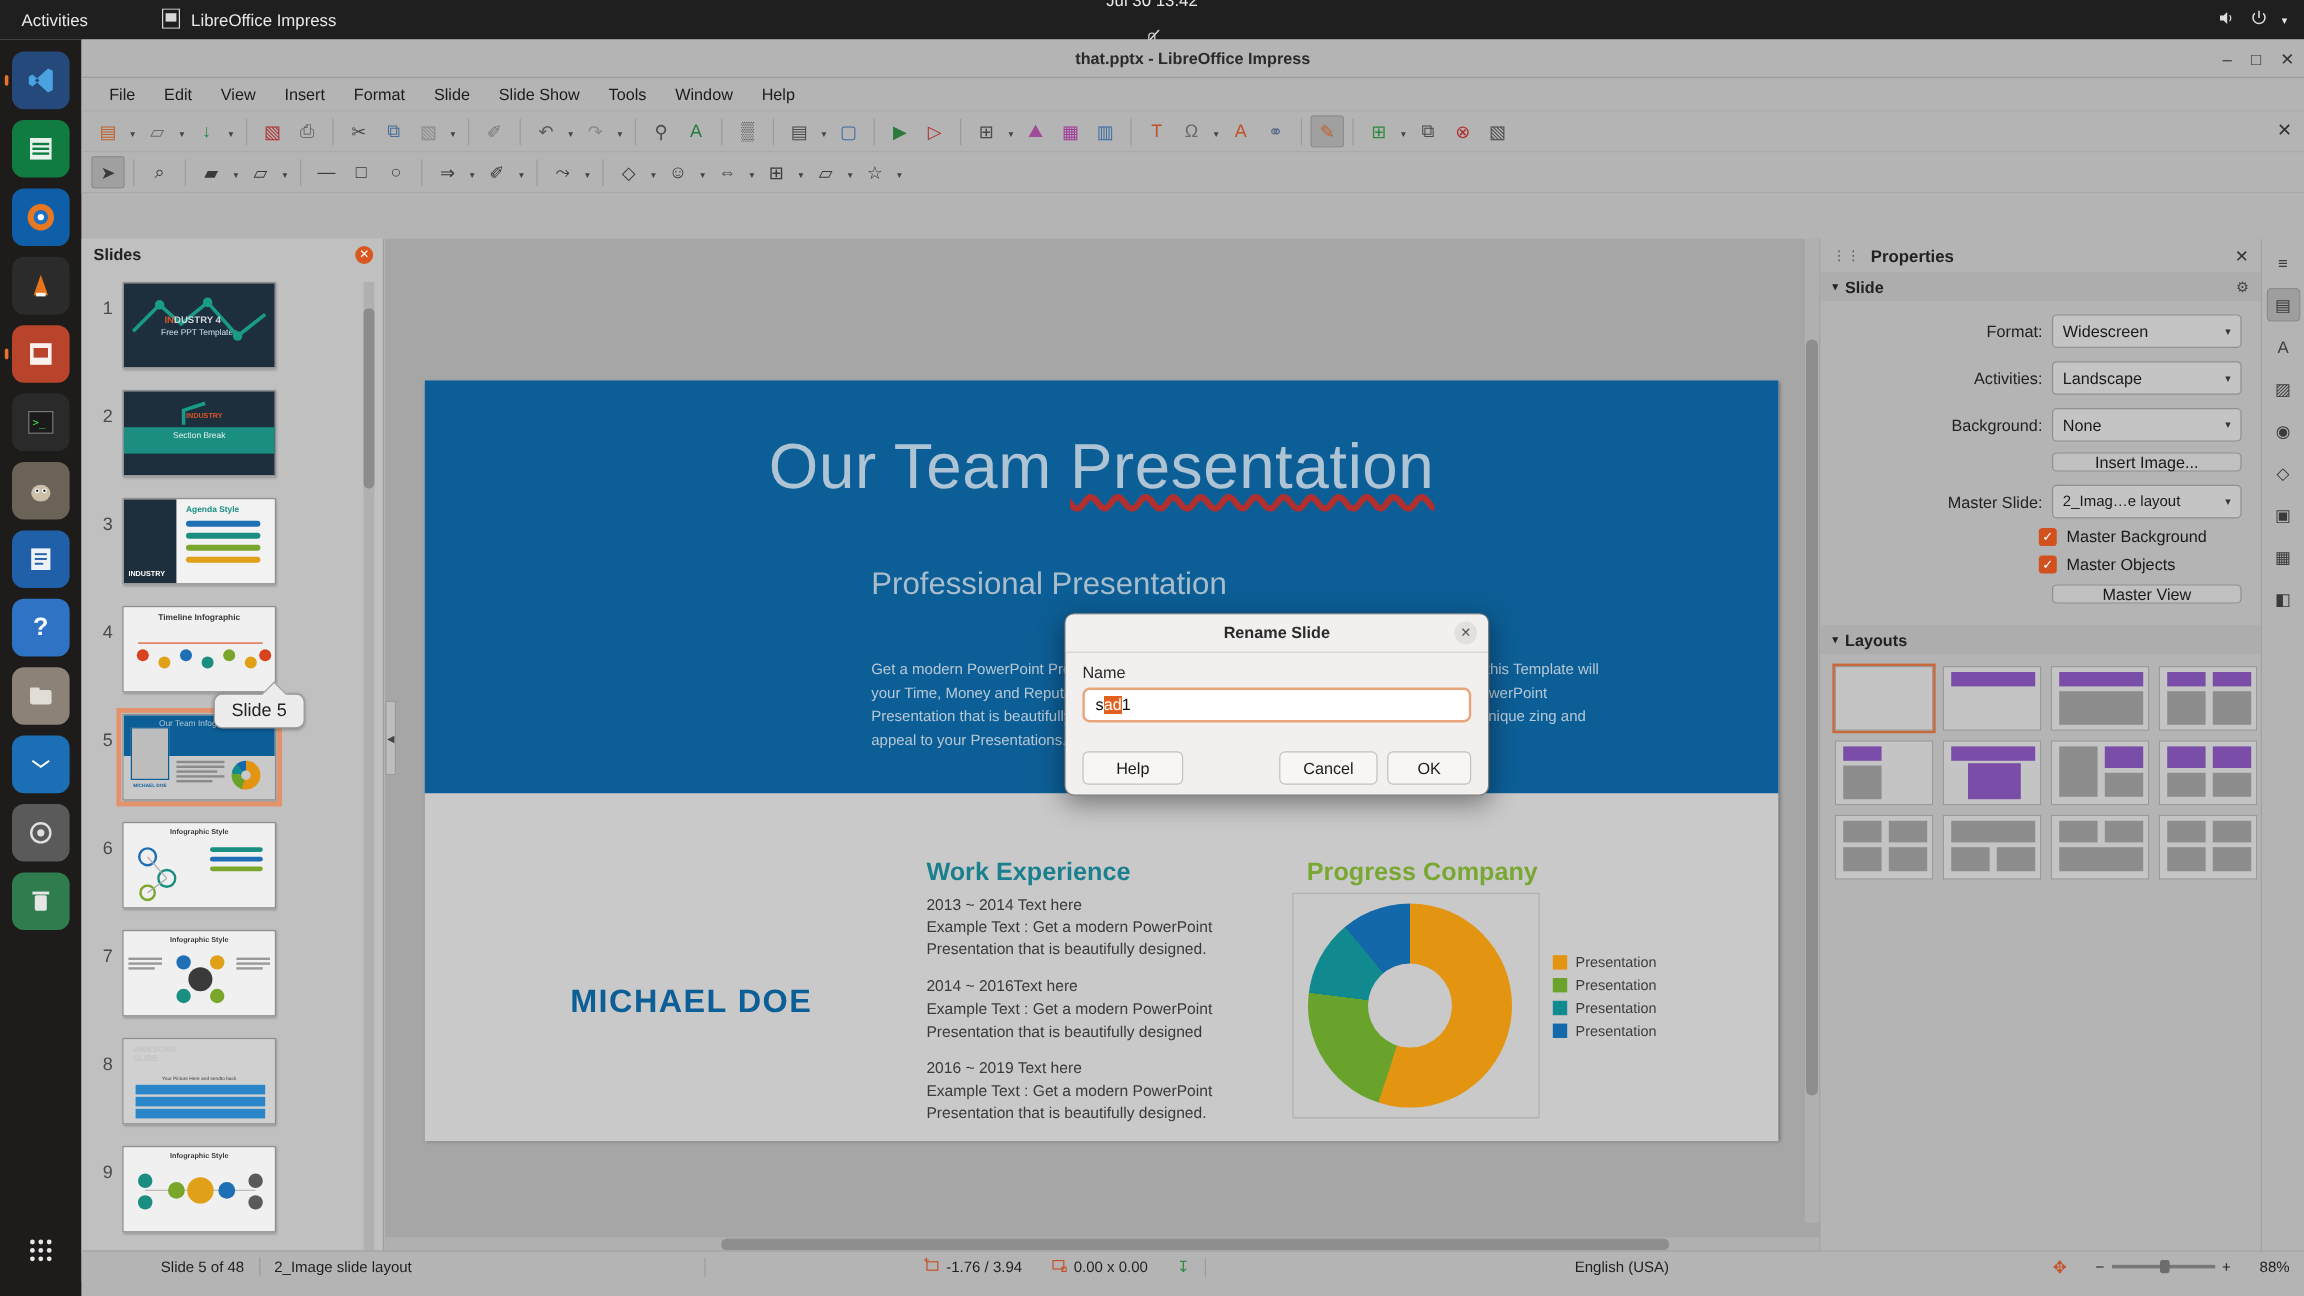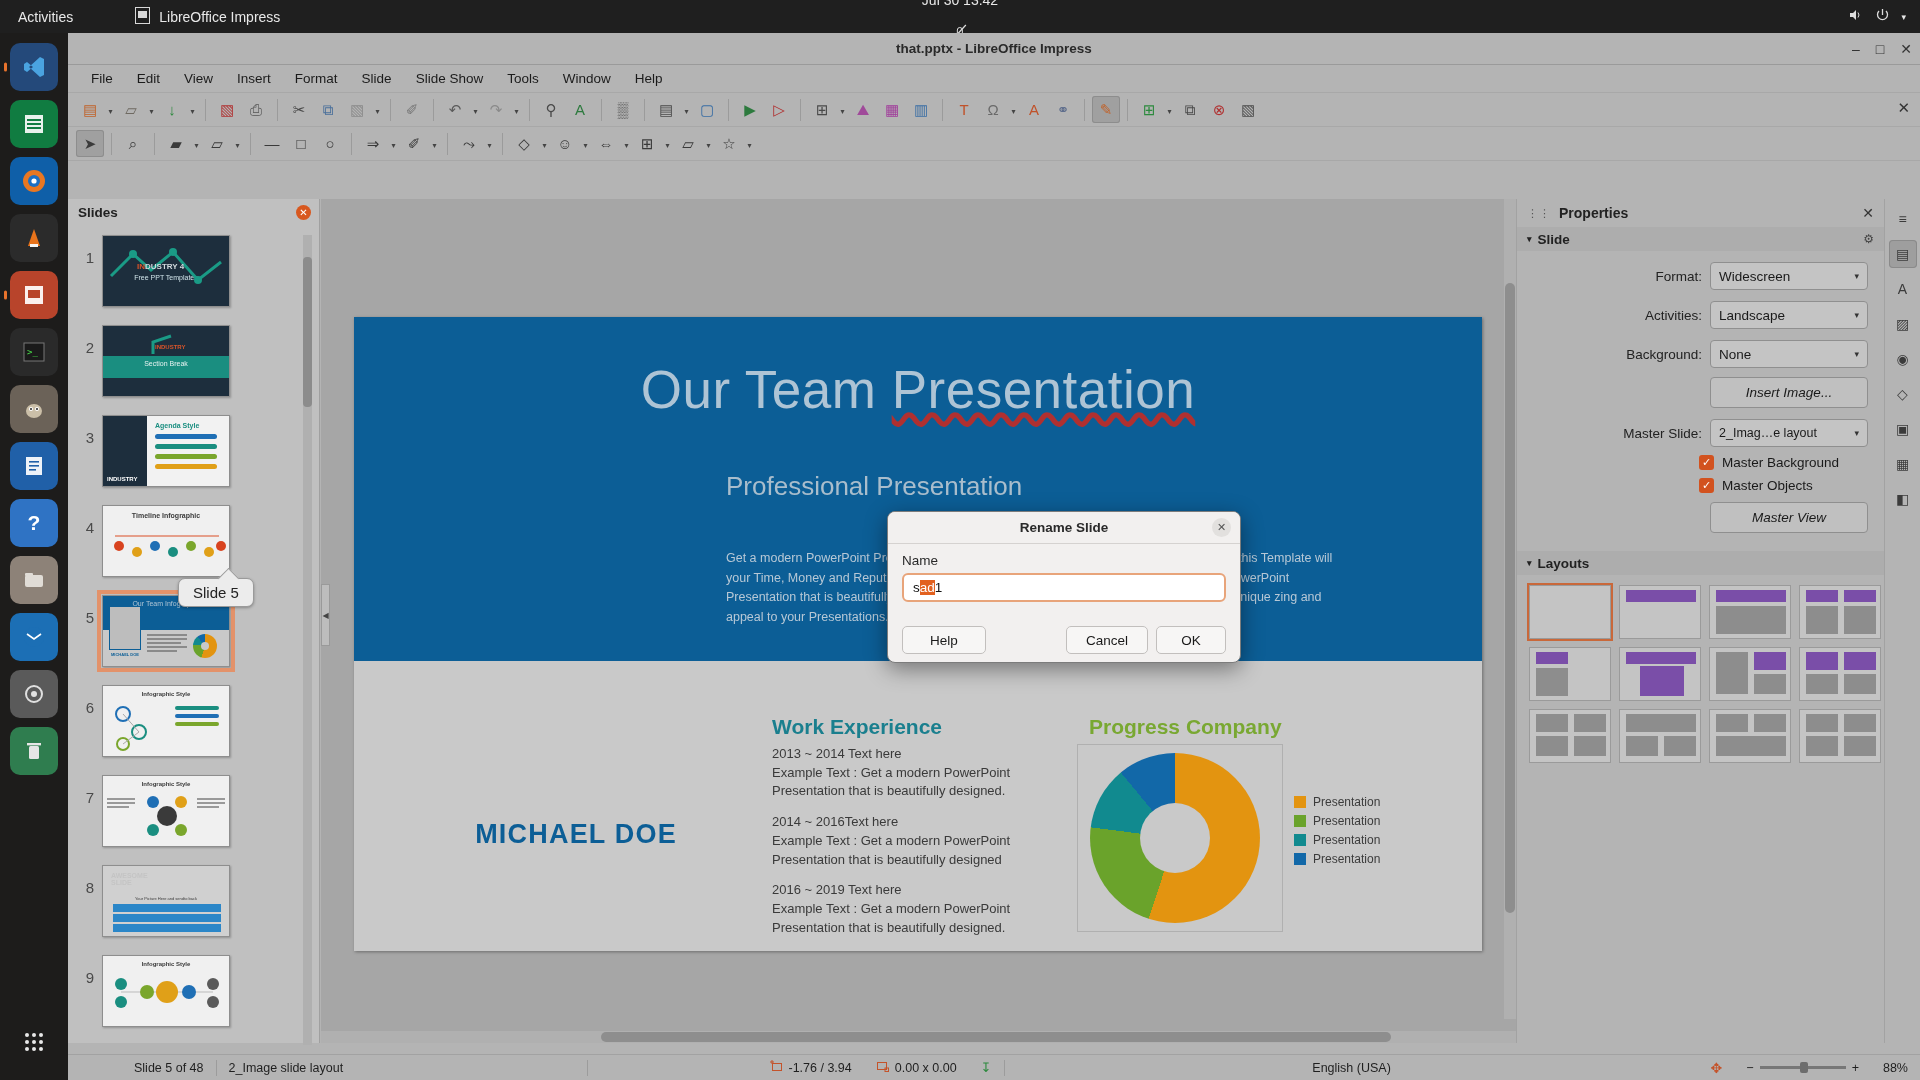--- a/index.html
+++ b/index.html
@@ -122,41 +122,41 @@
   #props .phead .ttl { font-weight:bold; font-size:14px; color:#222;}
   #props .phead .cl { position:absolute; right:10px; font-size:14px; color:#333;}
   #props .section { height:24px; background:#adadad; display:flex; align-items:center;
                     padding:0 10px; gap:6px; font-weight:bold; font-size:13.5px; color:#222; position:relative;}
   #props .section .gear { position:absolute; right:10px; font-size:12px; color:#444; font-weight:normal;}
   .prow { display:flex; align-items:center; justify-content:flex-end; gap:8px; margin:11px 16px 0 0;}
   .prow .lb { font-size:13.5px; color:#222;}
   .pctl { width:158px; height:28px; background:#c4c4c4; border:1px solid #8f8f8f; border-radius:4px;
           display:flex; align-items:center; padding:0 8px; font-size:13.5px; color:#1a1a1a; position:relative;}
   .pctl .cv { position:absolute; right:8px; font-size:9px; color:#333;}
-  .pbtn { width:158px; height:31px; background:#c0c0c0; border:1px solid #8f8f8f; border-radius:4px;
+  .pbtn { width:158px; height:16px; background:#c0c0c0; border:1px solid #8f8f8f; border-radius:4px;
           display:flex; align-items:center; justify-content:center; font-size:13.5px; color:#1a1a1a;
-          margin-left:auto; margin-right:16px; margin-top:9px;font-style:italic;}
+          margin-left:auto; margin-right:16px; margin-top:9px;}
   .pchk { display:flex; align-items:center; gap:8px; margin:8px 0 0 182px; font-size:13.5px; color:#1a1a1a;}
   .pchk .box { width:15px; height:15px; background:#d2521f; border-radius:3px; color:#fff;
                font-size:11px; display:flex; align-items:center; justify-content:center;}
   #props .layhead { margin-top:18px; }
   #layouts { display:grid; grid-template-columns:repeat(4,82px); gap:8px; padding:10px 0 0 12px;}
   .lay { width:82px; height:54px; background:#c4c4c4; border:1px solid #9a9a9a; position:relative;}
   .lay.sel { outline:2px solid #c9683a; }
   .lay .blk { position:absolute; background:#8d8d8d; }
   .lay .pur { background:#7a4ea8; }
   
   #rail { position:absolute; right:0; top:166px; width:36px; height:844px; background:#b4b4b4;
           display:flex; flex-direction:column; align-items:center; padding-top:6px; gap:7px;
           border-left:1px solid #a2a2a2;}
   .rail-ic { width:28px; height:28px; display:flex; align-items:center; justify-content:center;
              border-radius:4px; font-size:14px; color:#3b3b3b;}
   .rail-ic.act { background:#9e9e9e; box-shadow:inset 0 0 0 1px #8a8a8a;}
   
-  #status { position:absolute; left:0; bottom:0; width:1852px; height:26px; background:#b4b4b4;
+  #status { position:absolute; left:0; bottom:12px; width:1852px; height:26px; background:#b4b4b4;
             display:flex; align-items:center; font-size:12.5px; color:#1f1f1f; border-top:1px solid #a2a2a2;}
   #status .cell { padding:0 12px; height:18px; display:flex; align-items:center; gap:6px;}
   #status .divider { width:1px; height:16px; background:#9c9c9c;}
   #zoomslider { display:flex; align-items:center; gap:7px;}
   #zoomslider .track { width:86px; height:3px; background:#777; position:relative;}
   #zoomslider .knob { position:absolute; left:40px; top:-4px; width:8px; height:11px; background:#6d6d6d; border-radius:2px;}
   
   #dlg { position:absolute; left:819px; top:478px; width:354px; height:152px;
          background:#f2f0ef; border:1px solid #7c7c7c; border-radius:8px;
          box-shadow:0 6px 22px rgba(0,0,0,.42); z-index:50; overflow:hidden;}

